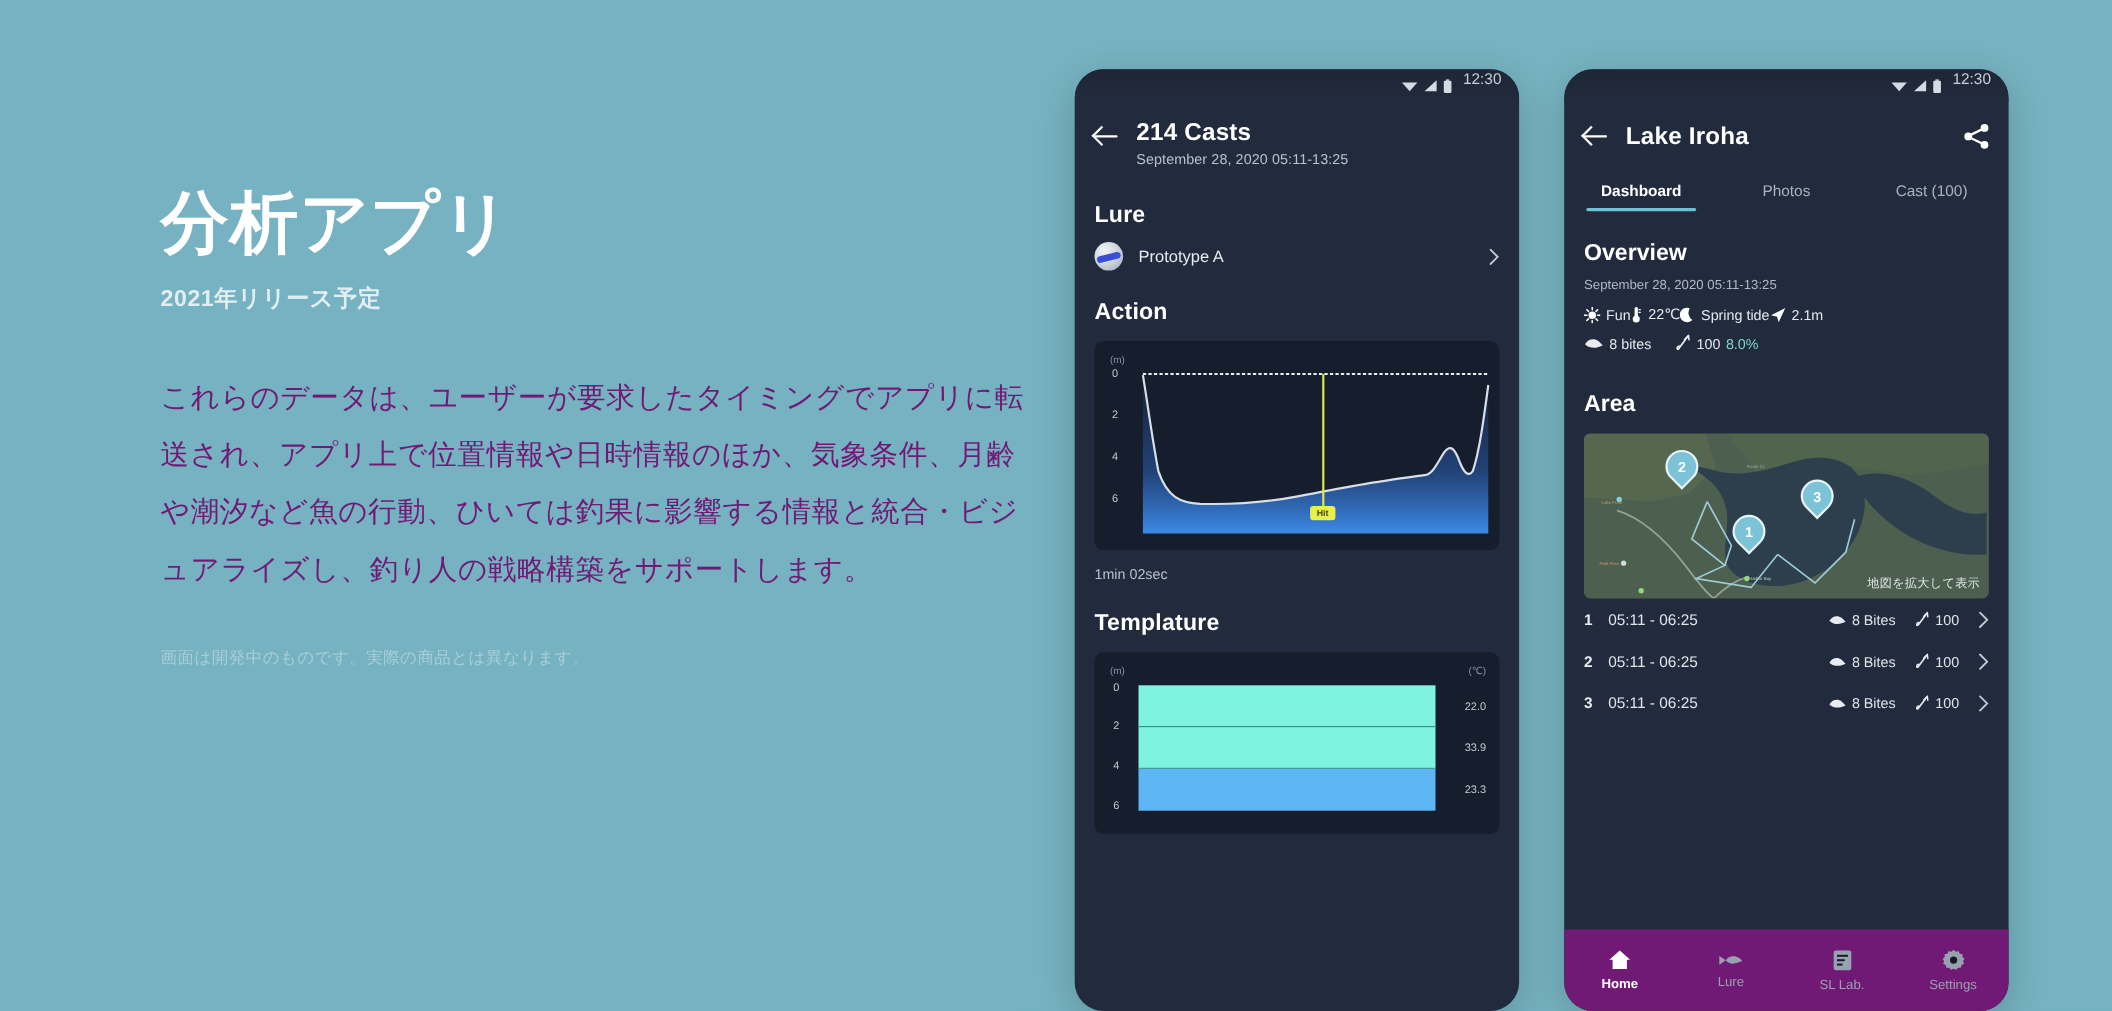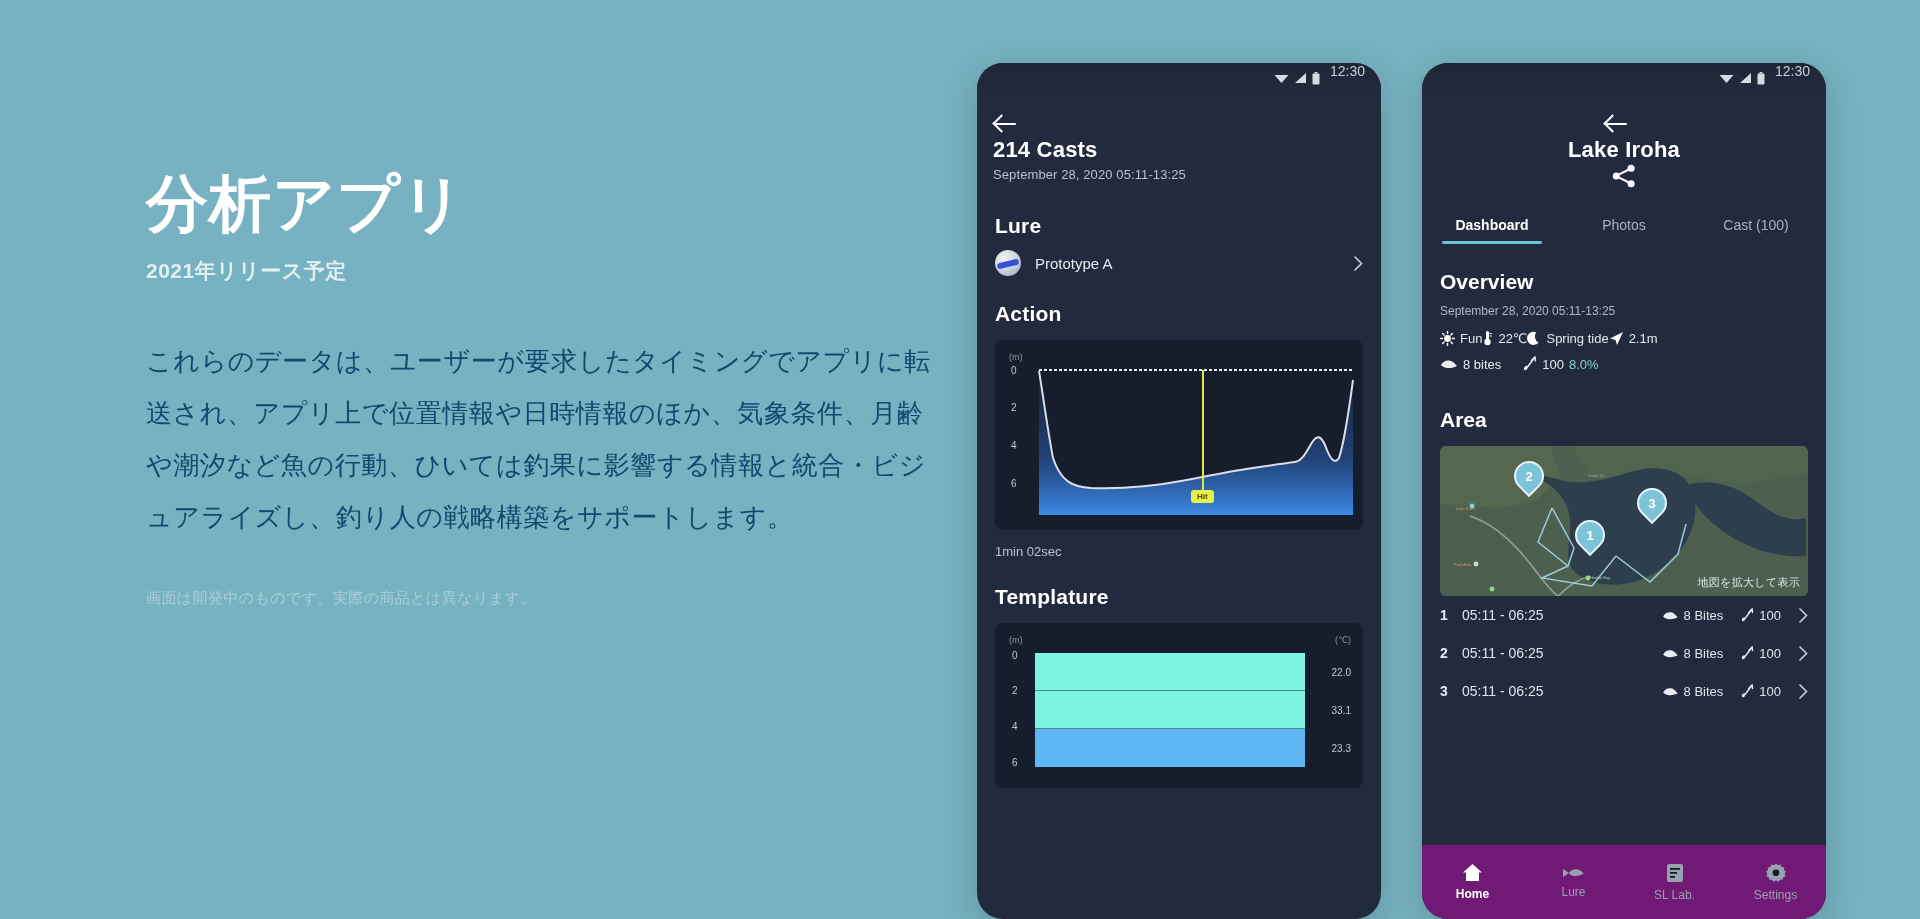--- a/index.html
+++ b/index.html
@@ -20,21 +20,21 @@
   .headline {
     font-size: 62px; font-weight: 700; color: #ffffff;
     letter-spacing: 1px; line-height: 1.0;
   }
   .subhead {
     font-size: 21px; font-weight: 700; color: #e2eff2;
     margin-top: 22px; letter-spacing: 0.5px;
   }
   .body-copy {
     margin-top: 50px;
-    font-size: 26px; color: #0c4a6e; line-height: 2.0;
+    font-size: 26px; color: #701a75; line-height: 2.0;
     letter-spacing: 0.6px; max-width: 790px;
   }
   .disclaimer {
     margin-top: 46px;
     font-size: 15px; color: #a8cfd8; letter-spacing: 0.4px;
   }
 
   
   .phone {
     position: absolute;
@@ -49,21 +49,21 @@
   .statusbar {
     height: 30px; display: flex; 
     justify-content: flex-end; gap: 6px;
     padding: 0 16px 0 0;
     background: linear-gradient(180deg,#1e2636 0%, #222b3d 100%);
     font-size: 14px; color: #c9ced8;
   }
   .sb-icons { display: flex; align-items: center; gap: 5px; }
   .sb-time { font-size: 14px; color: #c9ced8; margin-left: 4px; }
 
-  .appbar { display: flex; align-items: flex-start; padding: 14px 16px 6px 16px; flex-direction: column; }
+  .appbar { display: flex; align-items: flex-start; padding: 14px 16px 6px 16px; }
   .back-arrow {
     width: 26px; height: 26px; flex: 0 0 26px;
     margin-top: 4px; margin-right: 14px;
     position: relative; cursor: pointer;
   }
   .back-arrow::before {
     content: ""; position: absolute; left: 2px; top: 12px;
     width: 21px; height: 2.4px; background: #fff; border-radius: 2px;
   }
   .back-arrow::after {
@@ -255,21 +255,21 @@
     <div class="axis-tick" style="left:17px; top:27px;">0</div>
     <div class="axis-tick" style="left:17px; top:62px;">2</div>
     <div class="axis-tick" style="left:17px; top:98px;">4</div>
     <div class="axis-tick" style="left:17px; top:134px;">6</div>
 
     <div style="position:absolute; left:40px; top:30px; width:270px; height:38px; background:#7ef3e0; border-bottom:1px solid #3f8f84;"></div>
     <div style="position:absolute; left:40px; top:68px; width:270px; height:38px; background:#7ef3e0; border-bottom:1px solid #3f8f84;"></div>
     <div style="position:absolute; left:40px; top:106px; width:270px; height:38px; background:#5fb6f5;"></div>
 
     <div class="temp-val" style="right:12px; top:44px;">22.0</div>
-    <div class="temp-val" style="right:12px; top:82px;">33.1</div>
+    <div class="temp-val" style="right:12px; top:82px;">33.9</div>
     <div class="temp-val" style="right:12px; top:120px;">23.3</div>
   </div>
 </div>
 
 <div class="phone" id="phone-right">
 
   <div class="statusbar">
     <span class="sb-icons">
       <svg width="15" height="12" viewBox="0 0 15 12">
           <path d="M0.5 3 L7.5 11 L14.5 3 Z" fill="#d6dae2"></path>

